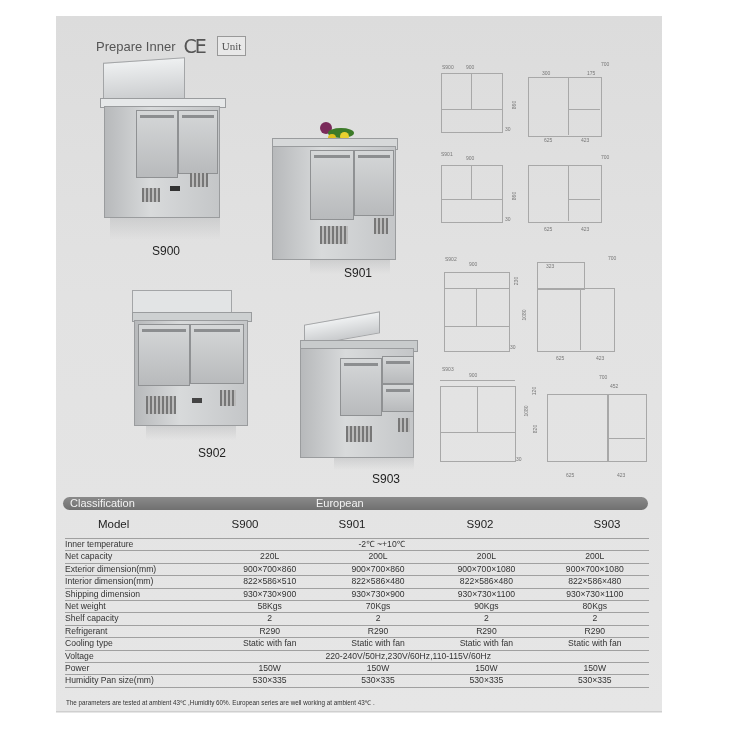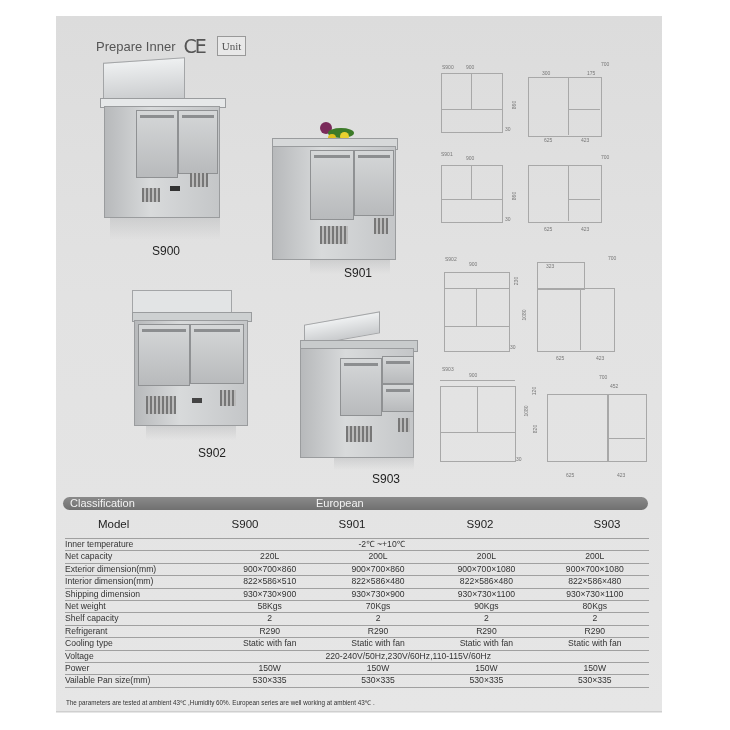--- a/index.html
+++ b/index.html
@@ -299,21 +299,21 @@
       <td colspan="4" style="padding-left:110px;">220-240V/50Hz,230V/60Hz,110-115V/60Hz</td>
     </tr>
     <tr>
       <td class="name">Power</td>
       <td class="val">150W</td>
       <td class="val">150W</td>
       <td class="val">150W</td>
       <td class="val">150W</td>
     </tr>
     <tr>
-      <td class="name">Vailable Pan size(mm)</td>
+      <td class="name">Humidity Pan size(mm)</td>
       <td class="val">530×335</td>
       <td class="val">530×335</td>
       <td class="val">530×335</td>
       <td class="val">530×335</td>
     </tr>
   </tbody>
     </table>
 
   <div class="note">The parameters are tested at ambient 43℃ ,Humidity 60%.    European series are well working at ambient 43℃ .</div>
   <div class="bottom-line"></div>

